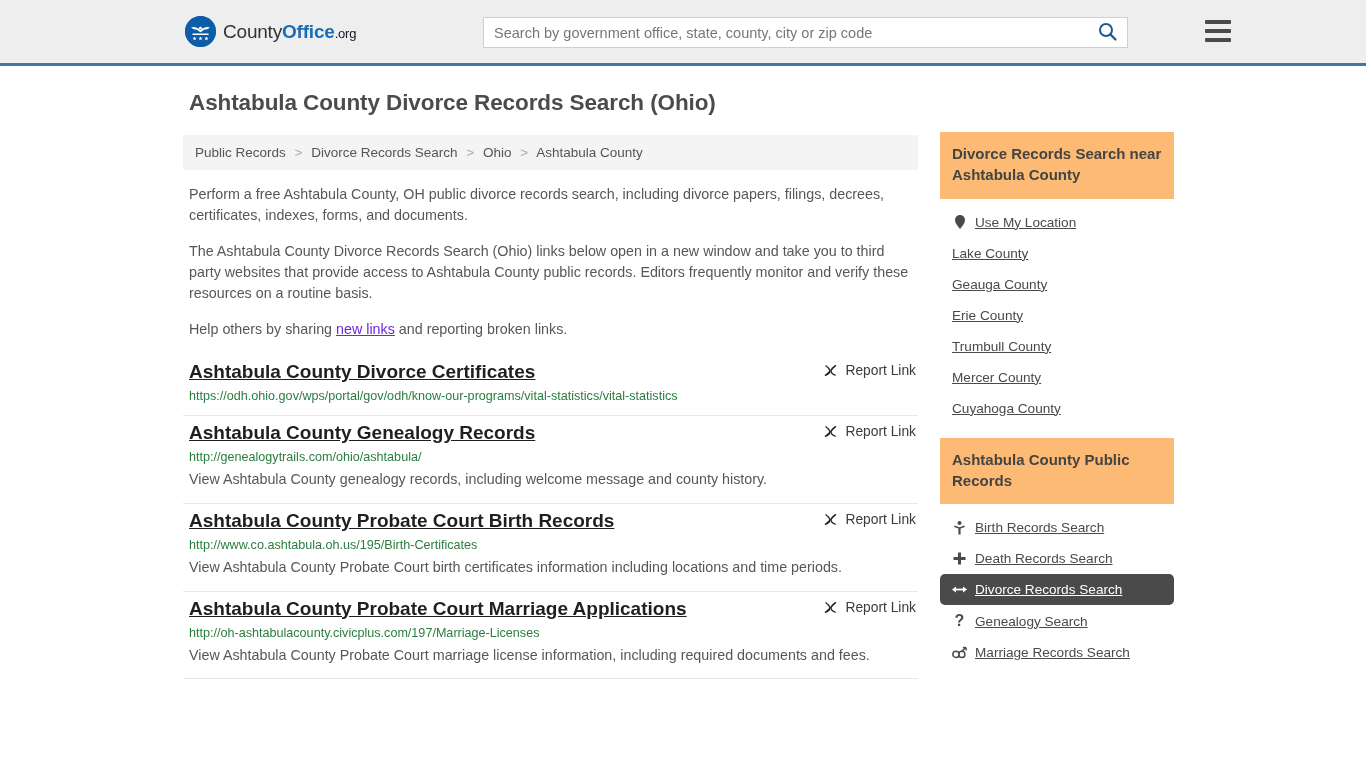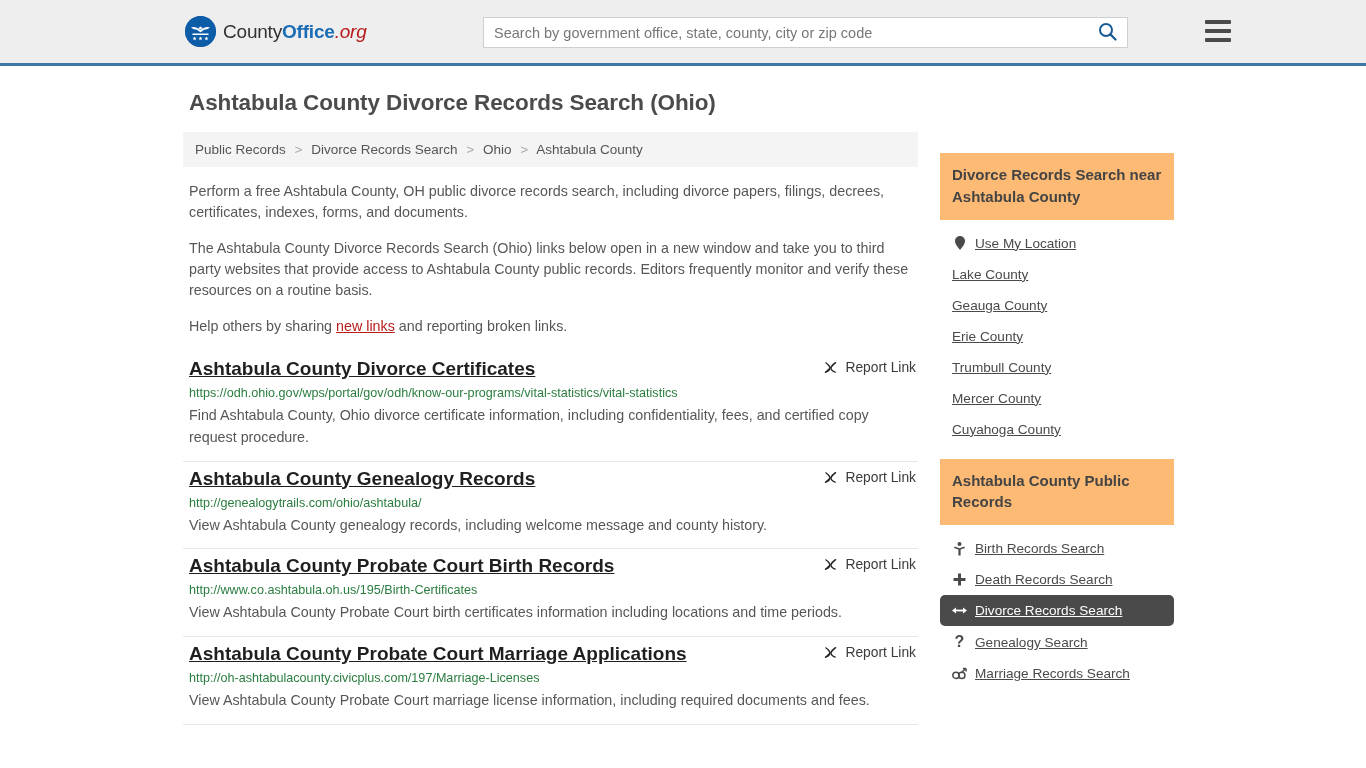--- a/index.html
+++ b/index.html
@@ -50,21 +50,21 @@
   }
   .logo-mark svg { display: block; }
   .brand-text {
     font-size: 19px;
     letter-spacing: -0.2px;
     color: #333333;
     font-family: "Liberation Sans", sans-serif;
   }
   .brand-text .b-office { color: #1a6cb5; font-weight: bold; }
   .brand-text .b-county { color: #333; }
-  .brand-text .b-org { color: #b91c1c; font-size: 19px; font-style: italic; }
+  .brand-text .b-org { color: #0f172a; font-size: 13px; }
 
   .search-wrap {
     position: absolute;
     left: 300px;
     top: 17px;
     width: 645px;
     height: 31px;
     background: #ffffff;
     border: 1px solid #cfcfcf;
     display: flex;
@@ -150,21 +150,21 @@
   .breadcrumb .current { color: #555; }
 
   
   .intro p {
     margin: 0 0 15px 6px;
     font-size: 14.3px;
     line-height: 1.47;
     color: #575757;
   }
   .intro a {
-    color: #b91c1c;
+    color: #6d28d9;
     text-decoration: underline;
     font-weight: normal;
   }
 
   
   .result {
     border-bottom: 1px solid #e8e8e8;
     padding: 6px 0 12px 6px;
     position: relative;
   }
@@ -322,21 +322,20 @@
               <svg width="15" height="15" viewBox="0 0 16 16" aria-hidden="true">
                 <path d="M3 3 C6 5 7 6.5 7.3 8 C7.6 9.5 7 11.5 3 13" fill="none" stroke="#222" stroke-width="1.3" stroke-linecap="round"></path>
                 <path d="M13 3 C10 5 9 6.5 8.7 8 C8.4 9.5 9 11.5 13 13" fill="none" stroke="#222" stroke-width="1.3" stroke-linecap="round"></path>
                 <line x1="2.5" y1="13.2" x2="13.5" y2="2.8" stroke="#222" stroke-width="1.3" stroke-linecap="round"></line>
               </svg>
             </span>
             <span>Report Link</span>
           </span>
         </div>
         <a class="result-url" href="#">https://odh.ohio.gov/wps/portal/gov/odh/know-our-programs/vital-statistics/vital-statistics</a>
-        <p class="result-desc">Find Ashtabula County, Ohio divorce certificate information, including confidentiality, fees, and certified copy request procedure.</p>
       </div>
 
       <div class="result">
         <div class="result-head">
           <a class="result-title" href="#">Ashtabula County Genealogy Records</a>
           <span class="report-link">
             <span>
               <svg width="15" height="15" viewBox="0 0 16 16" aria-hidden="true">
                 <path d="M3 3 C6 5 7 6.5 7.3 8 C7.6 9.5 7 11.5 3 13" fill="none" stroke="#222" stroke-width="1.3" stroke-linecap="round"></path>
                 <path d="M13 3 C10 5 9 6.5 8.7 8 C8.4 9.5 9 11.5 13 13" fill="none" stroke="#222" stroke-width="1.3" stroke-linecap="round"></path>

